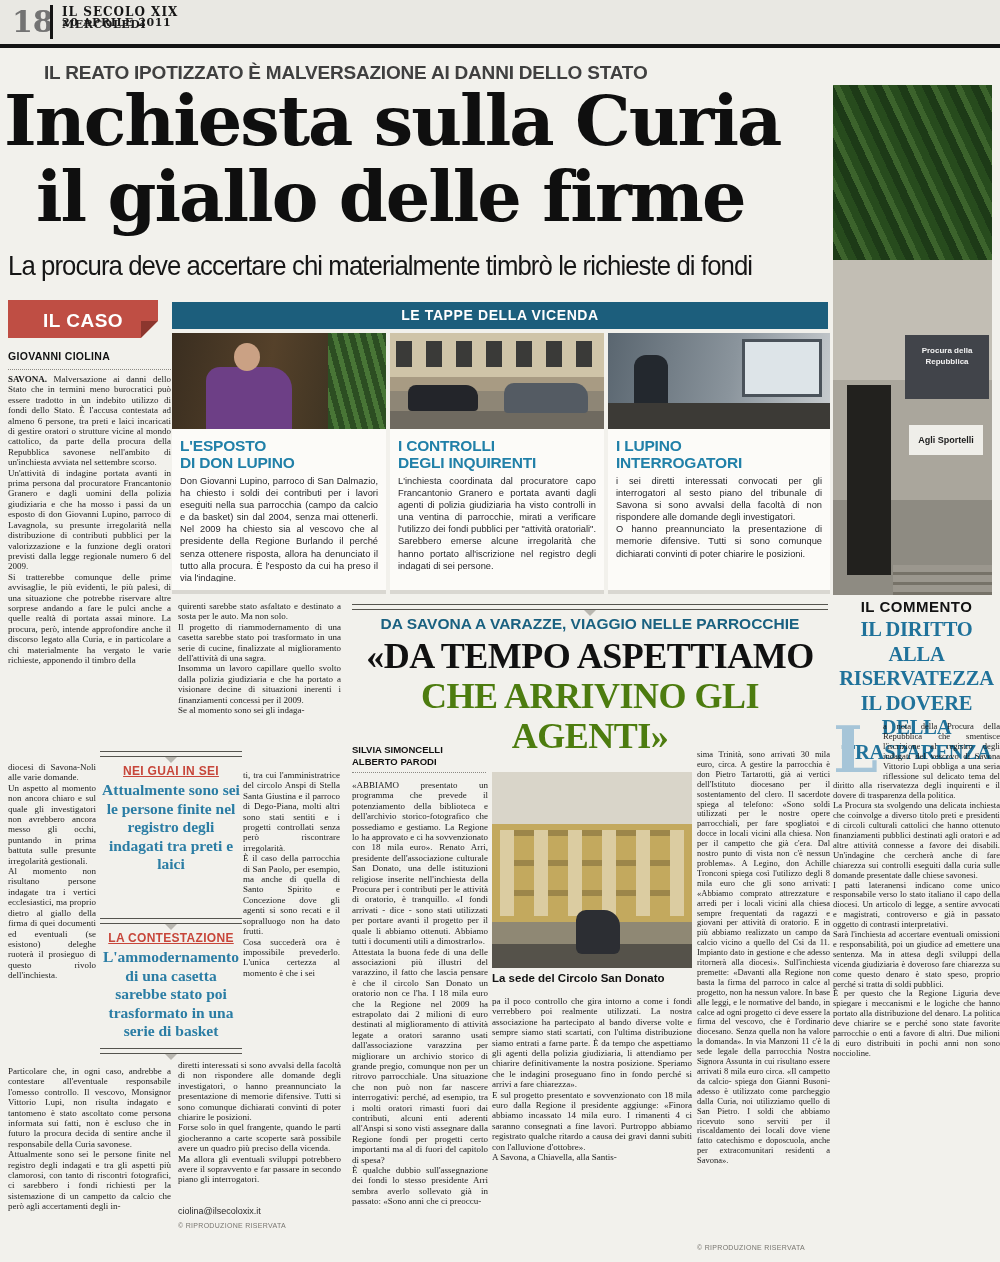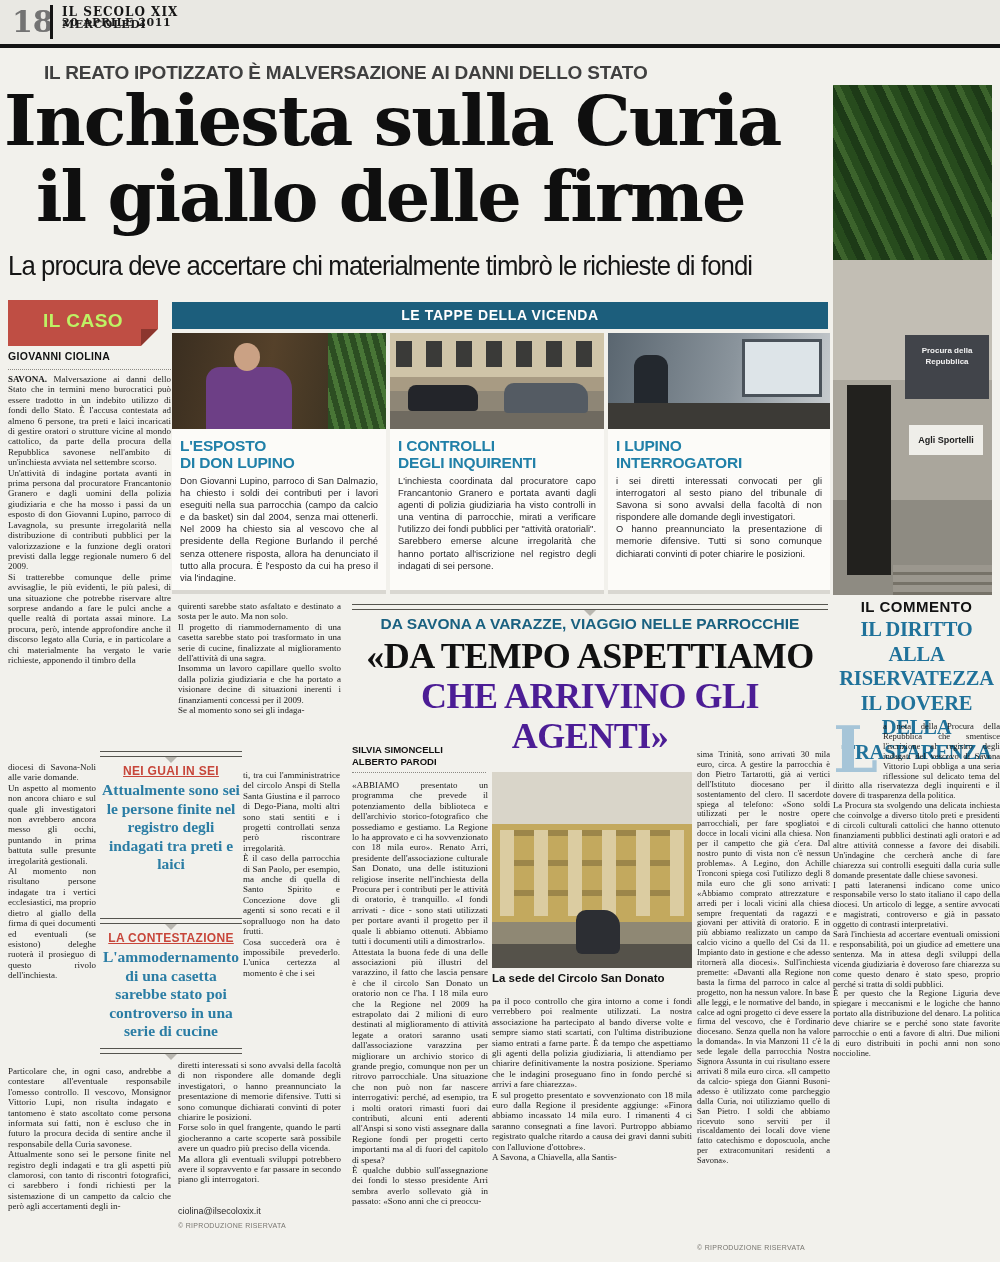--- a/index.html
+++ b/index.html
@@ -16,21 +16,21 @@
   .mastdate{left:62px;top:16px;font:600 11px "DejaVu Serif",serif;letter-spacing:.6px;}
 
   
   .kicker{left:20px;top:62px;width:824px;font:700 19px "Liberation Sans",sans-serif;color:#404040;letter-spacing:-.2px;margin-left:24px;}
   .hl1{left:4px;top:84px;width:830px;font:700 70px "DejaVu Serif",serif;letter-spacing:-2px;color:#0f0f0f;line-height:74px;}
   .hl2{left:4px;top:160px;width:830px;font:700 70px "DejaVu Serif",serif;letter-spacing:-2px;color:#0f0f0f;line-height:74px;margin-left:32px;}
   .subhead{left:8px;top:250px;width:830px;font:400 28px "Liberation Sans",sans-serif;color:#161616;
            letter-spacing:-1px;transform:scaleX(.92);transform-origin:left;}
 
   
-  .ilcaso{left:8px;top:300px;width:150px;height:46px;background:#bf4e44;color:#bef264;
+  .ilcaso{left:8px;top:300px;width:150px;height:38px;background:#bf4e44;color:#ffffff;
           font:700 19px "Liberation Sans",sans-serif;text-align:center;line-height:42px;letter-spacing:.5px;}
   .ilcaso::before{content:"";position:absolute;right:0;bottom:0;border-style:solid;
           border-width:17px 17px 0 0;border-color:#8c362e transparent transparent transparent;}
   .ilcaso::after{content:"";position:absolute;right:0;bottom:0;border-style:solid;
           border-width:0 0 17px 17px;border-color:transparent transparent #f2f1ec transparent;}
 
   
   .tappe{left:172px;top:302px;width:656px;height:27px;background:#1c5e7c;color:#fff;
          font:700 14px "Liberation Sans",sans-serif;text-align:center;line-height:27px;letter-spacing:.6px;}
   .card{top:333px;height:257px;background:#fcfbf8;border-bottom:4px solid #d9d7d1;}
@@ -79,21 +79,21 @@
                border-right:6px solid transparent;border-top:6px solid #b9b7b0;}
   .div1{left:100px;top:751px;width:142px;} .div2{left:100px;top:918px;width:142px;} .div3{left:100px;top:1048px;width:142px;}
   .boxlabel{width:142px;left:100px;text-align:center;font:700 12px "Liberation Sans",sans-serif;color:#c7463a;letter-spacing:.3px;text-decoration:underline;}
   .boxtext{width:142px;left:100px;text-align:center;font:700 15.5px "Liberation Serif",serif;color:#2b7da4;line-height:18.5px;}
   .b1l{top:764px;} .b1t{top:781px;} .b2l{top:931px;} .b2t{top:948px;}
 
   
   .divf{left:352px;top:604px;width:476px;}
   .fkicker{left:352px;top:615px;width:476px;text-align:center;font:700 15.5px "Liberation Sans",sans-serif;color:#1a6180;}
   .fh1{left:352px;top:636px;width:476px;text-align:center;font:700 36px "Liberation Serif",serif;letter-spacing:-.5px;color:#111;line-height:40px;}
-  .fh2{left:352px;top:676px;width:476px;text-align:center;font:700 36px "Liberation Serif",serif;letter-spacing:-.5px;color:#4c1d95;line-height:40px;}
+  .fh2{left:352px;top:676px;width:476px;text-align:center;font:700 36px "Liberation Serif",serif;letter-spacing:-.5px;color:#4d7c0f;line-height:40px;}
   .fsub{left:352px;top:718px;width:476px;font:400 17.5px "Liberation Sans",sans-serif;letter-spacing:-.3px;color:#141414;}
   .fbyl{left:352px;top:744px;width:134px;font:700 9.5px "Liberation Sans",sans-serif;color:#111;line-height:11.5px;
         border-bottom:1px dotted #8c8a84;padding-bottom:5px;}
   .fcolA{left:352px;top:780px;width:136px;height:482px;}
   .fphoto{left:492px;top:772px;width:200px;height:196px;overflow:hidden;
           background:linear-gradient(#d9d5c9 0 52px,#c3a95e 52px 150px,#8f8874 150px 172px,#55524a 172px 100%);}
   .fphoto .grid{position:absolute;left:8px;top:58px;right:8px;height:86px;
           background:repeating-linear-gradient(90deg,#f0ead8 0 14px,transparent 14px 34px),
                      repeating-linear-gradient(#7d6a3a 0 6px,transparent 6px 30px);opacity:.55;}
   .fphoto .scooter{position:absolute;left:84px;top:138px;width:44px;height:44px;background:#2c2e33;border-radius:10px 16px 6px 6px;}
@@ -202,21 +202,21 @@
 Forse solo in quel frangente, quando le parti giocheranno a carte scoperte sarà possibile avere un quadro più preciso della vicenda.
 Ma allora gli eventuali sviluppi potrebbero avere il sopravvento e far passare in secondo piano gli interrogatori.</div>
   <div class="abs email">ciolina@ilsecoloxix.it</div>
   <div class="abs copy copy1">© RIPRODUZIONE RISERVATA</div>
 
   <div class="abs ddiv div1"></div>
   <div class="abs boxlabel b1l">NEI GUAI IN SEI</div>
   <div class="abs boxtext b1t">Attualmente sono sei le persone finite nel registro degli indagati tra preti e laici</div>
   <div class="abs ddiv div2"></div>
   <div class="abs boxlabel b2l">LA CONTESTAZIONE</div>
-  <div class="abs boxtext b2t">L'ammodernamento di una casetta sarebbe stato poi controverso in una serie di cucine</div>
+  <div class="abs boxtext b2t">L'ammodernamento di una casetta sarebbe stato poi trasformato in una serie di basket</div>
   <div class="abs ddiv div3"></div>
 
   <div class="abs ddiv divf"></div>
   <div class="abs fkicker">DA SAVONA A VARAZZE, VIAGGIO NELLE PARROCCHIE</div>
   <div class="abs fh1">«DA TEMPO ASPETTIAMO</div>
   <div class="abs fh2">CHE ARRIVINO GLI AGENTI»</div>
   <div class="abs fbyl"><span>SILVIA SIMONCELLI</span><br><span>ALBERTO PARODI</span></div>
   <div class="abs serifbody fcolA">«ABBIAMO presentato un programma che prevede il potenziamento della biblioteca e dell'archivio storico-fotografico che possediamo e gestiamo. La Regione lo ha approvato e ci ha sovvenzionato con 18 mila euro». Renato Arri, presidente dell'associazione culturale San Donato, una delle istituzioni religiose inserite nell'inchiesta della Procura per i contributi per le attività di oratorio, è tranquillo. «I fondi arrivati - dice - sono stati utilizzati per portare avanti il progetto per il quale li abbiamo ottenuti. Abbiamo tutti i documenti utili a dimostrarlo».
 Attestata la buona fede di una delle associazioni più illustri del varazzino, il fatto che lascia pensare è che il circolo San Donato un oratorio non ce l'ha. I 18 mila euro che la Regione nel 2009 ha estrapolato dai 2 milioni di euro destinati al miglioramento di attività legate a oratori saranno usati dall'associazione varazzina per migliorare un archivio storico di grande pregio, comunque non per un ritrovo parrocchiale. Una situazione che non può non far nascere interrogativi: perché, ad esempio, tra i molti oratori rimasti fuori dai contributi, alcuni enti aderenti all'Anspi si sono visti assegnare dalla Regione fondi per progetti certo importanti ma al di fuori del capitolo di spesa?
 È qualche dubbio sull'assegnazione dei fondi lo stesso presidente Arri sembra averlo sollevato già in passato: «Sono anni che ci preoccu-</div>

